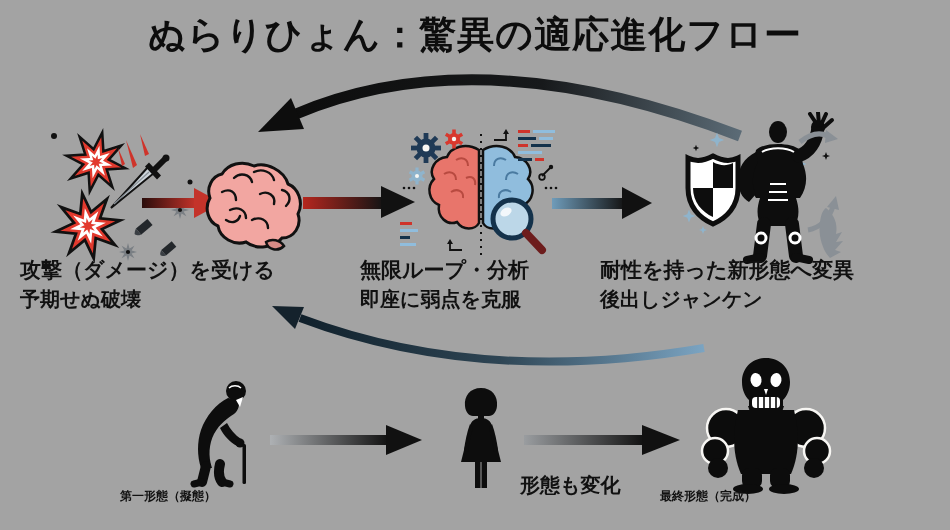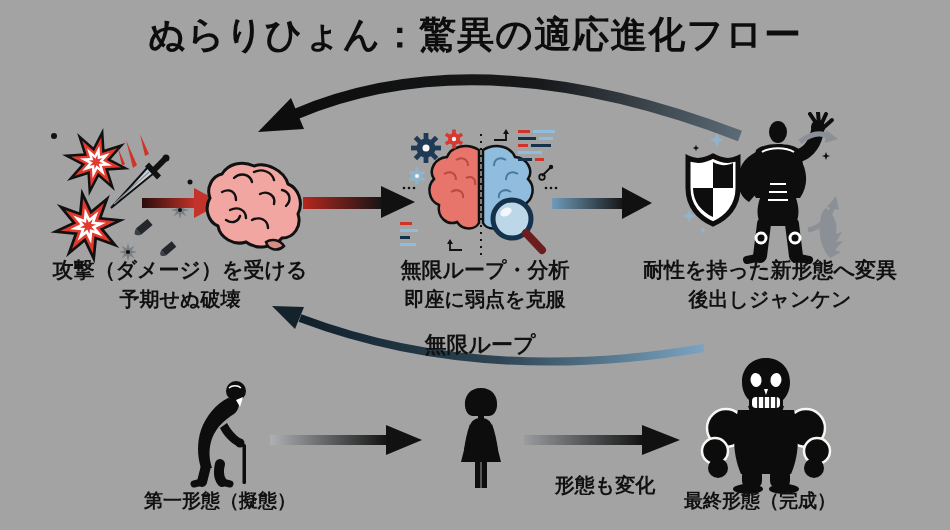--- a/index.html
+++ b/index.html
@@ -15,27 +15,27 @@
     color:#111;
   }
   .title{
     position:absolute;left:0;top:10px;width:950px;
     text-align:center;
     font-size:37px;font-weight:900;letter-spacing:1px;
     color:#0d0d0d;margin:0;
   }
   .abs{position:absolute;}
   .lbl{
-    position:absolute;text-align:center;
+    position:absolute;text-align:left;
     font-weight:800;color:#111;line-height:1.15;
   }
   .lbl-main{font-size:21px;}
   .lbl-sub{font-size:20px;}
   .lbl-loop{font-size:22px;}
-  .lbl-stage{font-size:19px;}
+  .lbl-stage{font-size:12px;}
   .lbl-trans{font-size:20px;margin-top:26px;}
   svg{display:block;}
 </style>
 </head>
 <body>
 
 <div class="canvas">
 
   <h1 class="title">ぬらりひょん：驚異の適応進化フロー</h1>
 
@@ -286,21 +286,20 @@
     <path d="M176,96 C184,102 188,112 186,122 L192,120 L186,130 L193,129 L185,138 L191,140 L180,146 C172,138 168,122 170,110 C171,102 173,98 176,96 Z" fill="#8a9096"></path>
   </svg>
 
   <div class="lbl lbl-main" style="left:20px;top:258px;width:320px">攻撃（ダメージ）を受ける</div>
   <div class="lbl lbl-sub" style="left:20px;top:288px;width:320px">予期せぬ破壊</div>
   <div class="lbl lbl-main" style="left:360px;top:258px;width:250px">無限ループ・分析</div>
   <div class="lbl lbl-sub" style="left:360px;top:288px;width:250px">即座に弱点を克服</div>
   <div class="lbl lbl-sub" style="left:600px;top:288px;width:340px">後出しジャンケン</div>
   <div class="lbl lbl-main" style="left:600px;top:258px;width:340px">耐性を持った新形態へ変異</div>
 
-  <div class="lbl lbl-loop" style="left:380px;top:332px;width:200px">無限ループ</div>
 
   <svg class="abs" style="left:170px;top:376px" width="118" height="112" viewBox="0 0 118 112">
     <g fill="#0d0d0d">
       <circle cx="66" cy="15" r="10"></circle>
       <path d="M58,22 C46,28 36,40 31,54 C27,66 27,80 31,92 L42,92 C38,80 39,68 44,58 C50,47 58,42 64,38 C69,34 70,28 68,24 Z"></path>
       <path d="M50,52 C54,60 60,66 67,70 L71,63 C65,59 60,53 57,47 Z"></path>
       <circle cx="70" cy="67" r="4.5"></circle>
       <rect x="72.5" y="68" width="3.5" height="40" rx="1.5"></rect>
       <path d="M36,90 L32,106" fill="none" stroke="#0d0d0d" stroke-width="10" stroke-linecap="round"></path>
       <path d="M32,106 L24,108" fill="none" stroke="#0d0d0d" stroke-width="7" stroke-linecap="round"></path>

